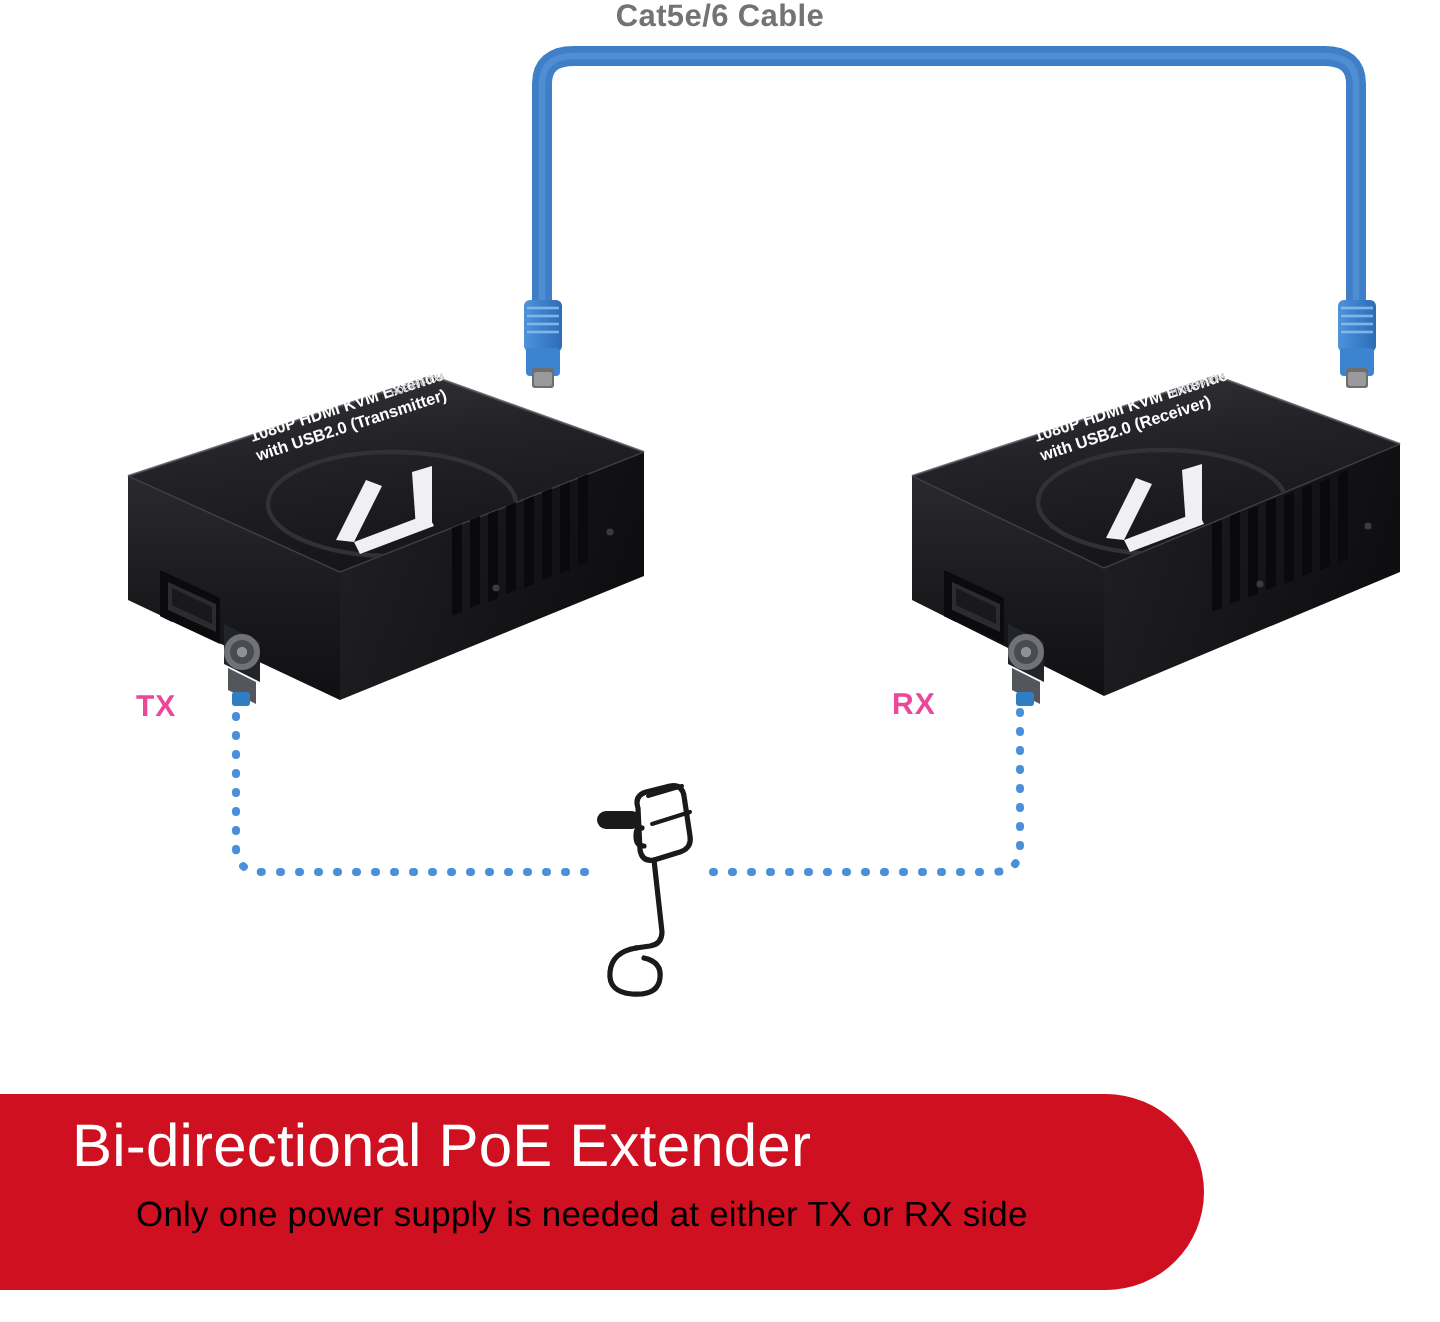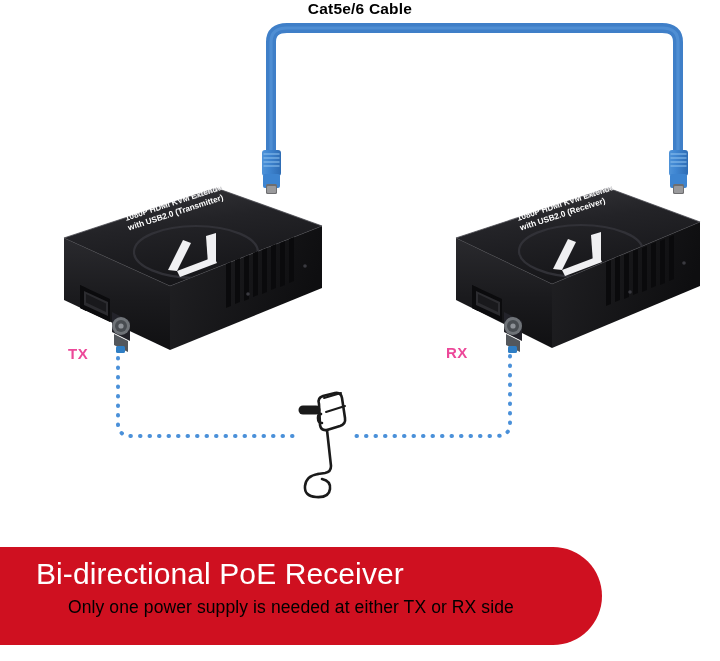--- a/index.html
+++ b/index.html
@@ -24,21 +24,21 @@
 
   
   .cable-label {
     position: absolute;
     left: 0;
     top: 0;
     width: 720px;
     text-align: center;
     font-size: 15.5px;
     font-weight: 700;
-    color: #000000;
+    color: #737373;
     letter-spacing: 0.2px;
     line-height: 18px;
     user-select: none;
   }
 
   
   .port-caption {
     position: absolute;
     font-size: 15px;
     font-weight: 700;
@@ -286,17 +286,17 @@
     </g>
   </svg>
 
   <div class="cable-label">Cat5e/6 Cable</div>
 
   <div class="port-caption" id="caption-tx">TX</div>
 
   <div class="port-caption" id="caption-rx">RX</div>
 
   <div class="banner">
-    <div class="banner-title">Bi-directional PoE Receiver</div>
+    <div class="banner-title">Bi-directional PoE Extender</div>
     <div class="banner-subtitle">Only one power supply is needed at either TX or RX side</div>
   </div>
 
 </div>
 
 </body></html>

